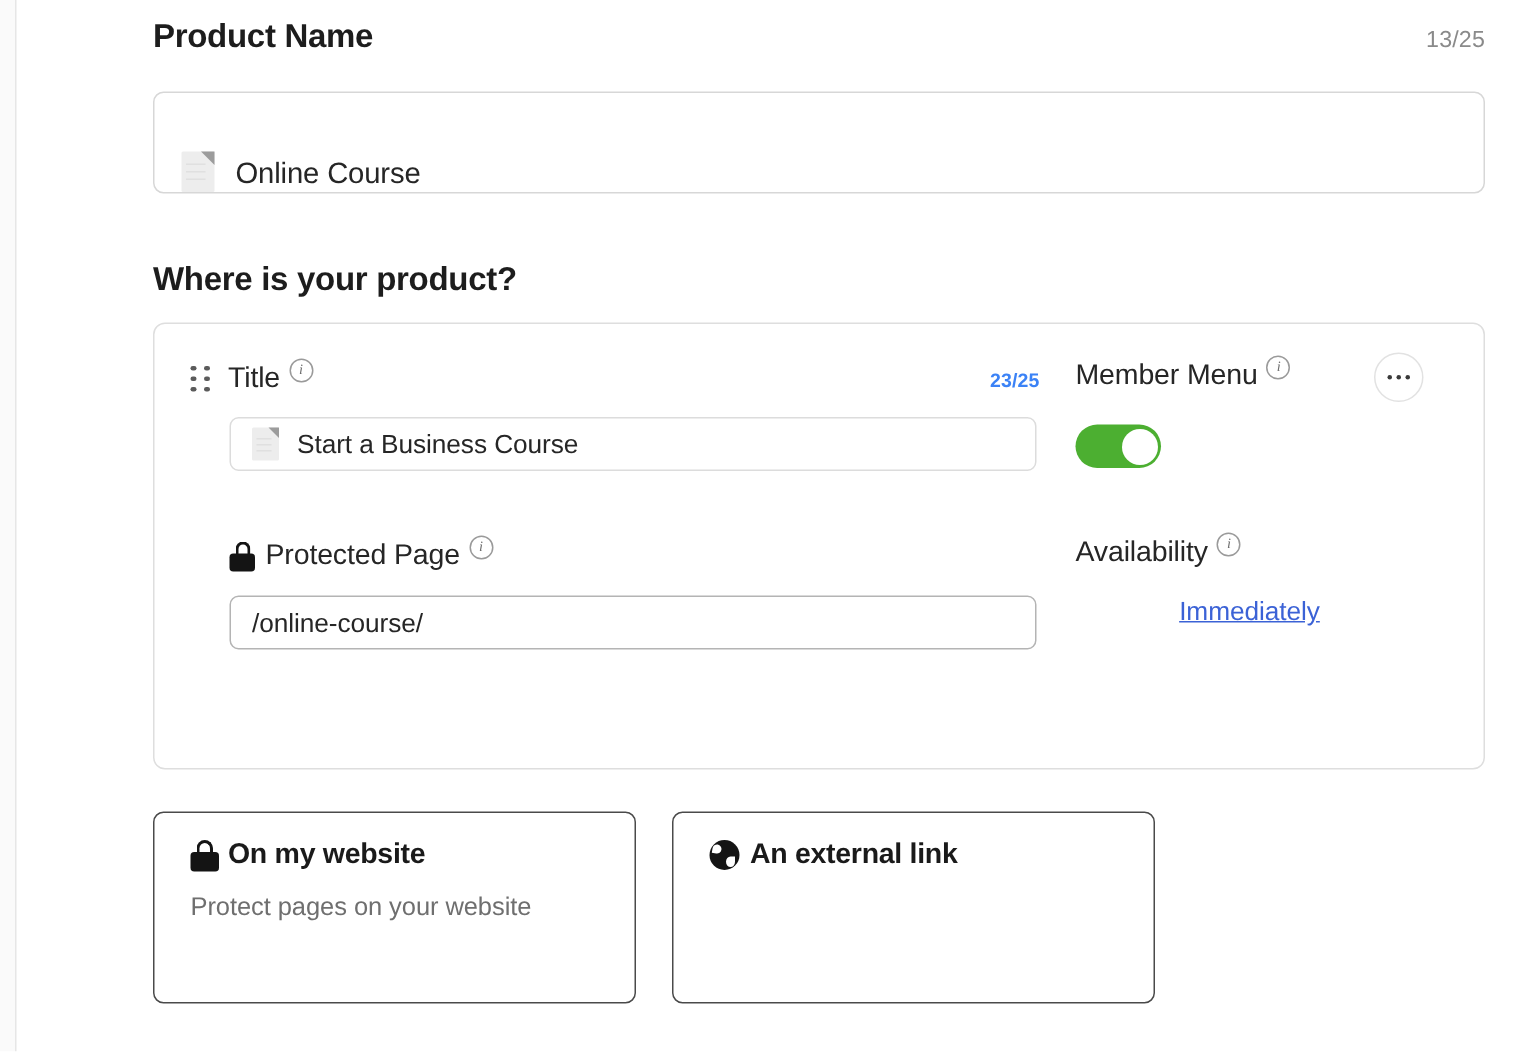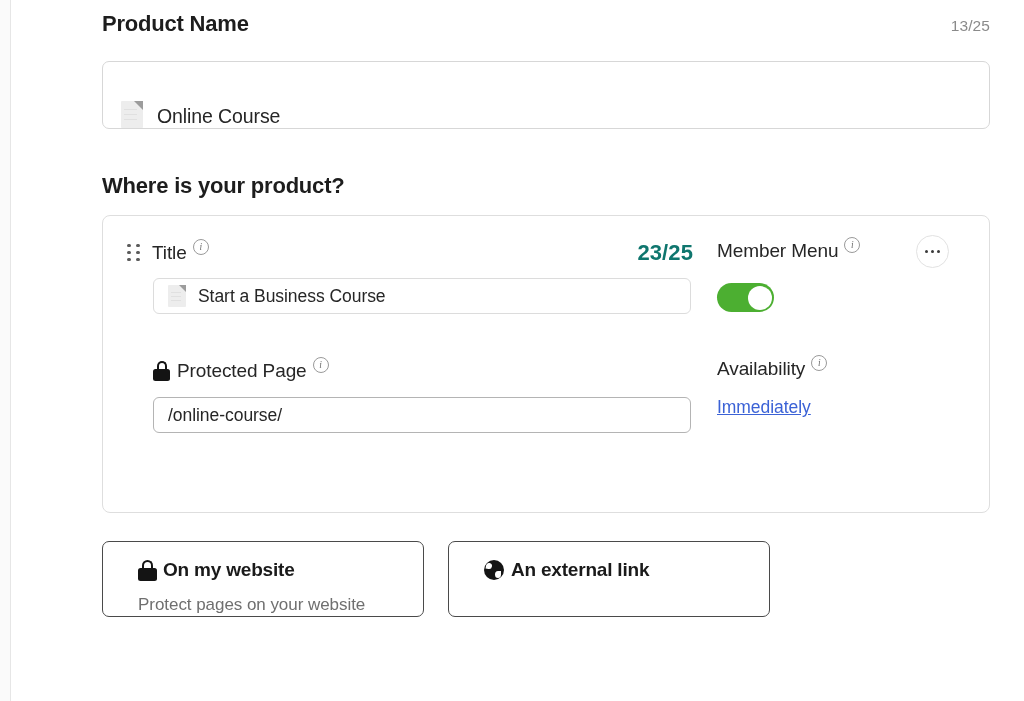--- a/index.html
+++ b/index.html
@@ -149,20 +149,21 @@
     align-items: flex-start;
   }
   .col-left {
     width: 566px;
     flex: none;
   }
   .col-right {
     flex: 1;
     padding-left: 24px;
     box-sizing: border-box;
+    text-align: center;
   }
 
   .label-line {
     display: flex;
     align-items: center;
     height: 26px;
   }
   .drag-handle {
     width: 16px;
     height: 20px;
@@ -201,23 +202,23 @@
     color: #6d6d6d;
     line-height: 1;
     margin-left: 6px;
     position: relative;
     top: -6px;
     flex: none;
     cursor: pointer;
   }
 
   .counter-orange {
-    font-size: 22px;
+    font-size: 13px;
     font-weight: bold;
-    color: #0f766e;
+    color: #3b82f6;
     margin-left: auto;
     letter-spacing: 0.1px;
   }
 
   .text-input {
     margin-top: 12px;
     margin-left: 26px;
     width: 538px;
     height: 36px;
     border: 1px solid #dcdcdc;
@@ -344,26 +345,26 @@
   .second-row { margin-top: 44px; }
 
   
   .option-cards {
     margin-top: 28px;
     display: flex;
     gap: 24px;
   }
   .option-card {
     width: 322px;
-    height: 76px;
+    height: 128px;
     border: 1px solid #4a4a4a;
     border-radius: 7px;
     background: #ffffff;
     box-sizing: border-box;
-    padding: 17px 20px 0 35px;
+    padding: 17px 20px 0 24px;
     cursor: pointer;
   }
   .option-card .opt-title {
     display: flex;
     align-items: center;
     font-size: 19px;
     font-weight: bold;
     color: #1a1a1a;
     letter-spacing: -0.2px;
   }

